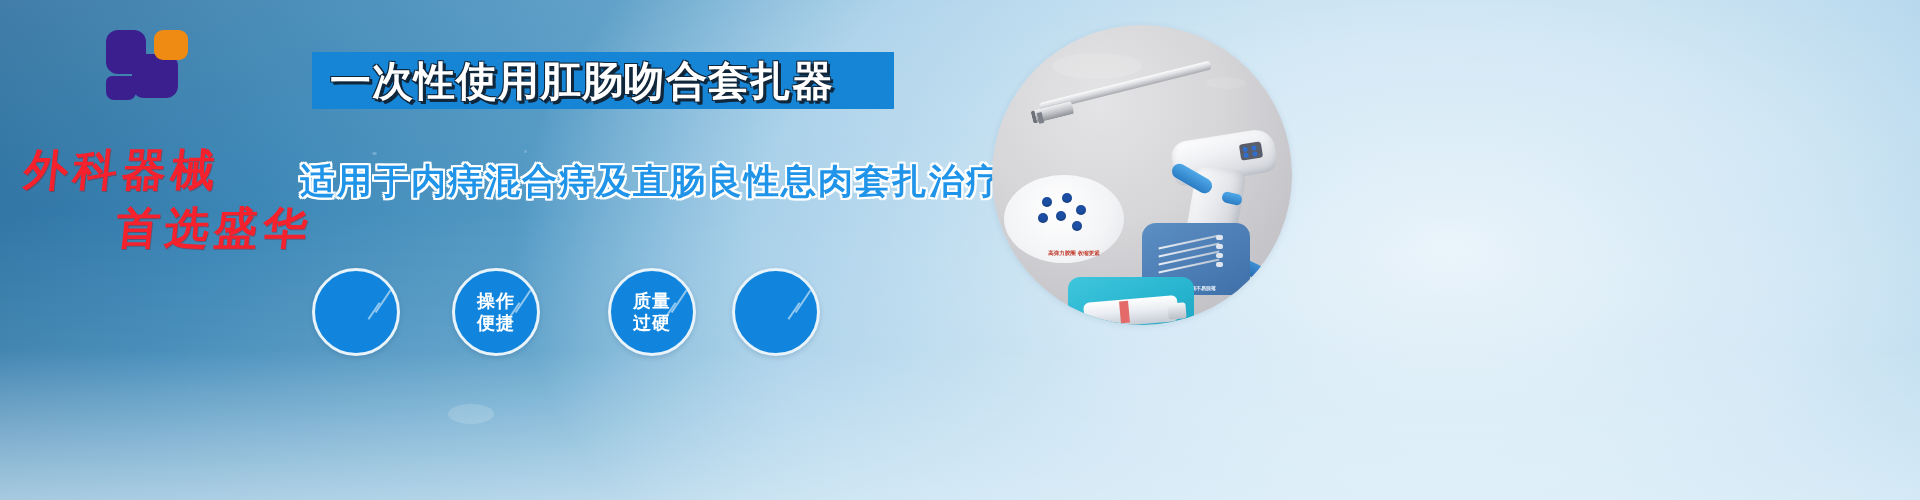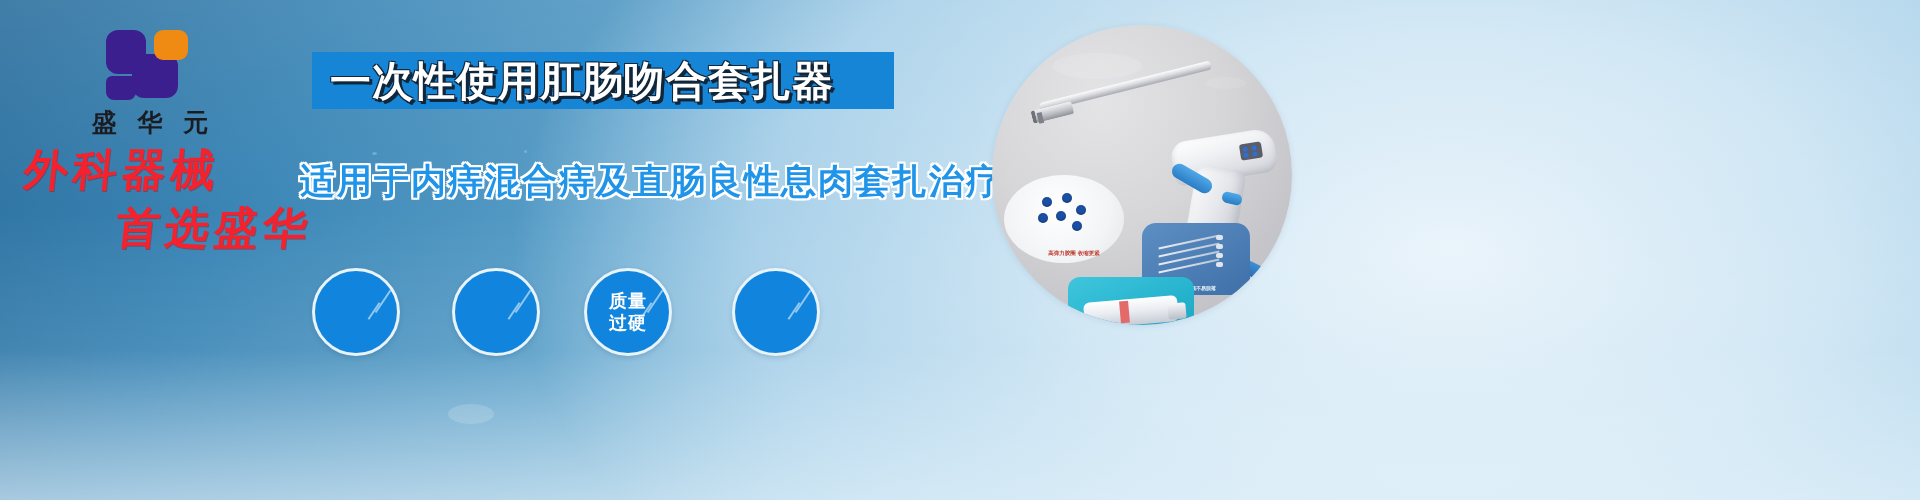--- a/index.html
+++ b/index.html
@@ -108,21 +108,21 @@
   .badge-label {
     position:absolute; inset:0;
     display:flex; flex-direction:column;
     align-items:center; justify-content:center;
     color:#ffffff; font-size:18px; font-weight:700; line-height:1.22;
     letter-spacing:1px;
     font-family:"DejaVu Sans","Liberation Sans",sans-serif;
   }
   #badge-0 { left:0px; }
   #badge-1 { left:140px; }
-  #badge-2 { left:272px; }
+  #badge-2 { left:296px; }
   #badge-3 { left:420px; }
 
   
   #product-circle {
     position:absolute; left:992px; top:25px;
     width:300px; height:300px; border-radius:50%;
     background:
       radial-gradient(circle at 36% 26%, #e4e4e6 0%, #d6d6d9 42%, #c6c6ca 72%, #bcbcc1 100%);
     overflow:hidden;
     box-shadow:0 1px 6px rgba(60,90,120,0.12);
@@ -268,21 +268,20 @@
   <div class="sparkle" style="left:524px;top:150px;width:3px;height:3px;opacity:.4;"></div>
   <div class="sparkle" style="left:448px;top:404px;width:46px;height:20px;opacity:.30;border-radius:50%;"></div>
 
   <div id="logo-block">
     <div id="logo-mark">
       <span class="lg" id="lg-a"></span>
       <span class="lg" id="lg-b"></span>
       <span class="lg" id="lg-c"></span>
       <span class="lg" id="lg-d"></span>
     </div>
-    <div id="logo-text">盛 华 元</div>
   </div>
 
   <div id="calligraphy">
     <div class="calli" id="calli-1">外科器械</div>
     <div class="calli" id="calli-2">首选盛华</div>
   </div>
 
   <div id="title-bar"></div>
   <div id="subtitle">适用于内痔混合痔及直肠良性息肉套扎治疗</div>
 
@@ -291,20 +290,24 @@
   <div id="badges">
 
     <div class="badge" id="badge-0">
       <span class="badge-slash"></span>
       <span class="badge-slash s2"></span>
     </div>
 
     <div class="badge" id="badge-1">
       <span class="badge-slash"></span>
       <span class="badge-slash s2"></span>
+      <span class="badge-label">
+        <span>操作</span>
+        <span>便捷</span>
+      </span>
     </div>
 
     <div class="badge" id="badge-2">
       <span class="badge-slash"></span>
       <span class="badge-slash s2"></span>
       <span class="badge-label">
         <span>质量</span>
         <span>过硬</span>
       </span>
     </div>

